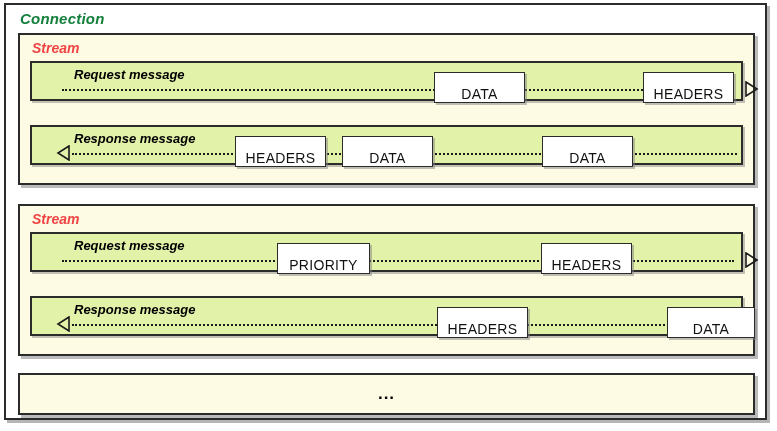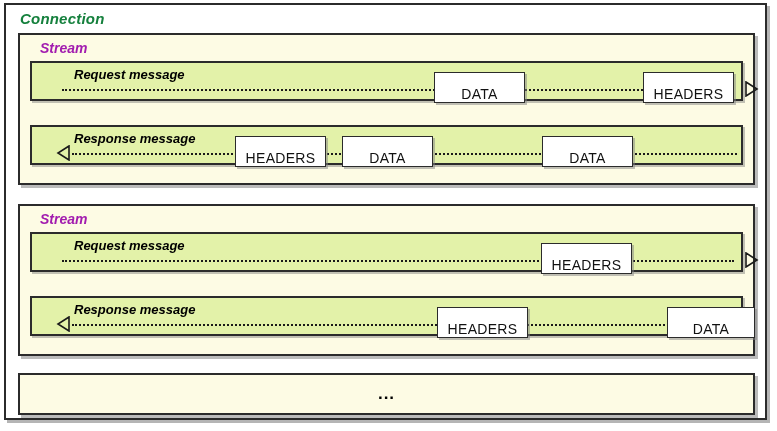--- a/index.html
+++ b/index.html
@@ -50,22 +50,21 @@
   .stream-1 { top: 28px;  height: 152px; }
   .stream-2 { top: 199px; height: 152px; }
 
   .stream-title {
     position: absolute;
     left: 12px;
     top: 5px;
     font-size: 14px;
     font-weight: bold;
     font-style: italic;
-    color: #a21caf;
-    margin-left: 8px;
+    color: #ef4444;
   }
 
   
   .msgrow {
     position: absolute;
     left: 10px;
     width: 713px;
     height: 40px;
     box-sizing: border-box;
     background: #e3f2a9;
@@ -199,20 +198,23 @@
   </div>
 
   <div class="stream stream-2">
     <div class="stream-title">Stream</div>
 
     <div class="msgrow msgrow-req">
       <div class="msg-label msg-label-req">Request message</div>
 
       <div class="timeline" style="left:30px; width:672px;"></div>
 
+      <div class="frame" style="left:245px; width:93px;">
+        <span>PRIORITY</span>
+      </div>
 
       <div class="frame" style="left:509px; width:91px;">
         <span>HEADERS</span>
       </div>
 
       <div class="arrow" style="left:713px;">
         <svg width="14" height="16" viewBox="0 0 14 16">
           <path d="M1 1 L12 8 L1 15 Z" fill="none" stroke="#1a1a1a" stroke-width="1.6" stroke-linejoin="miter"></path>
         </svg>
       </div>

